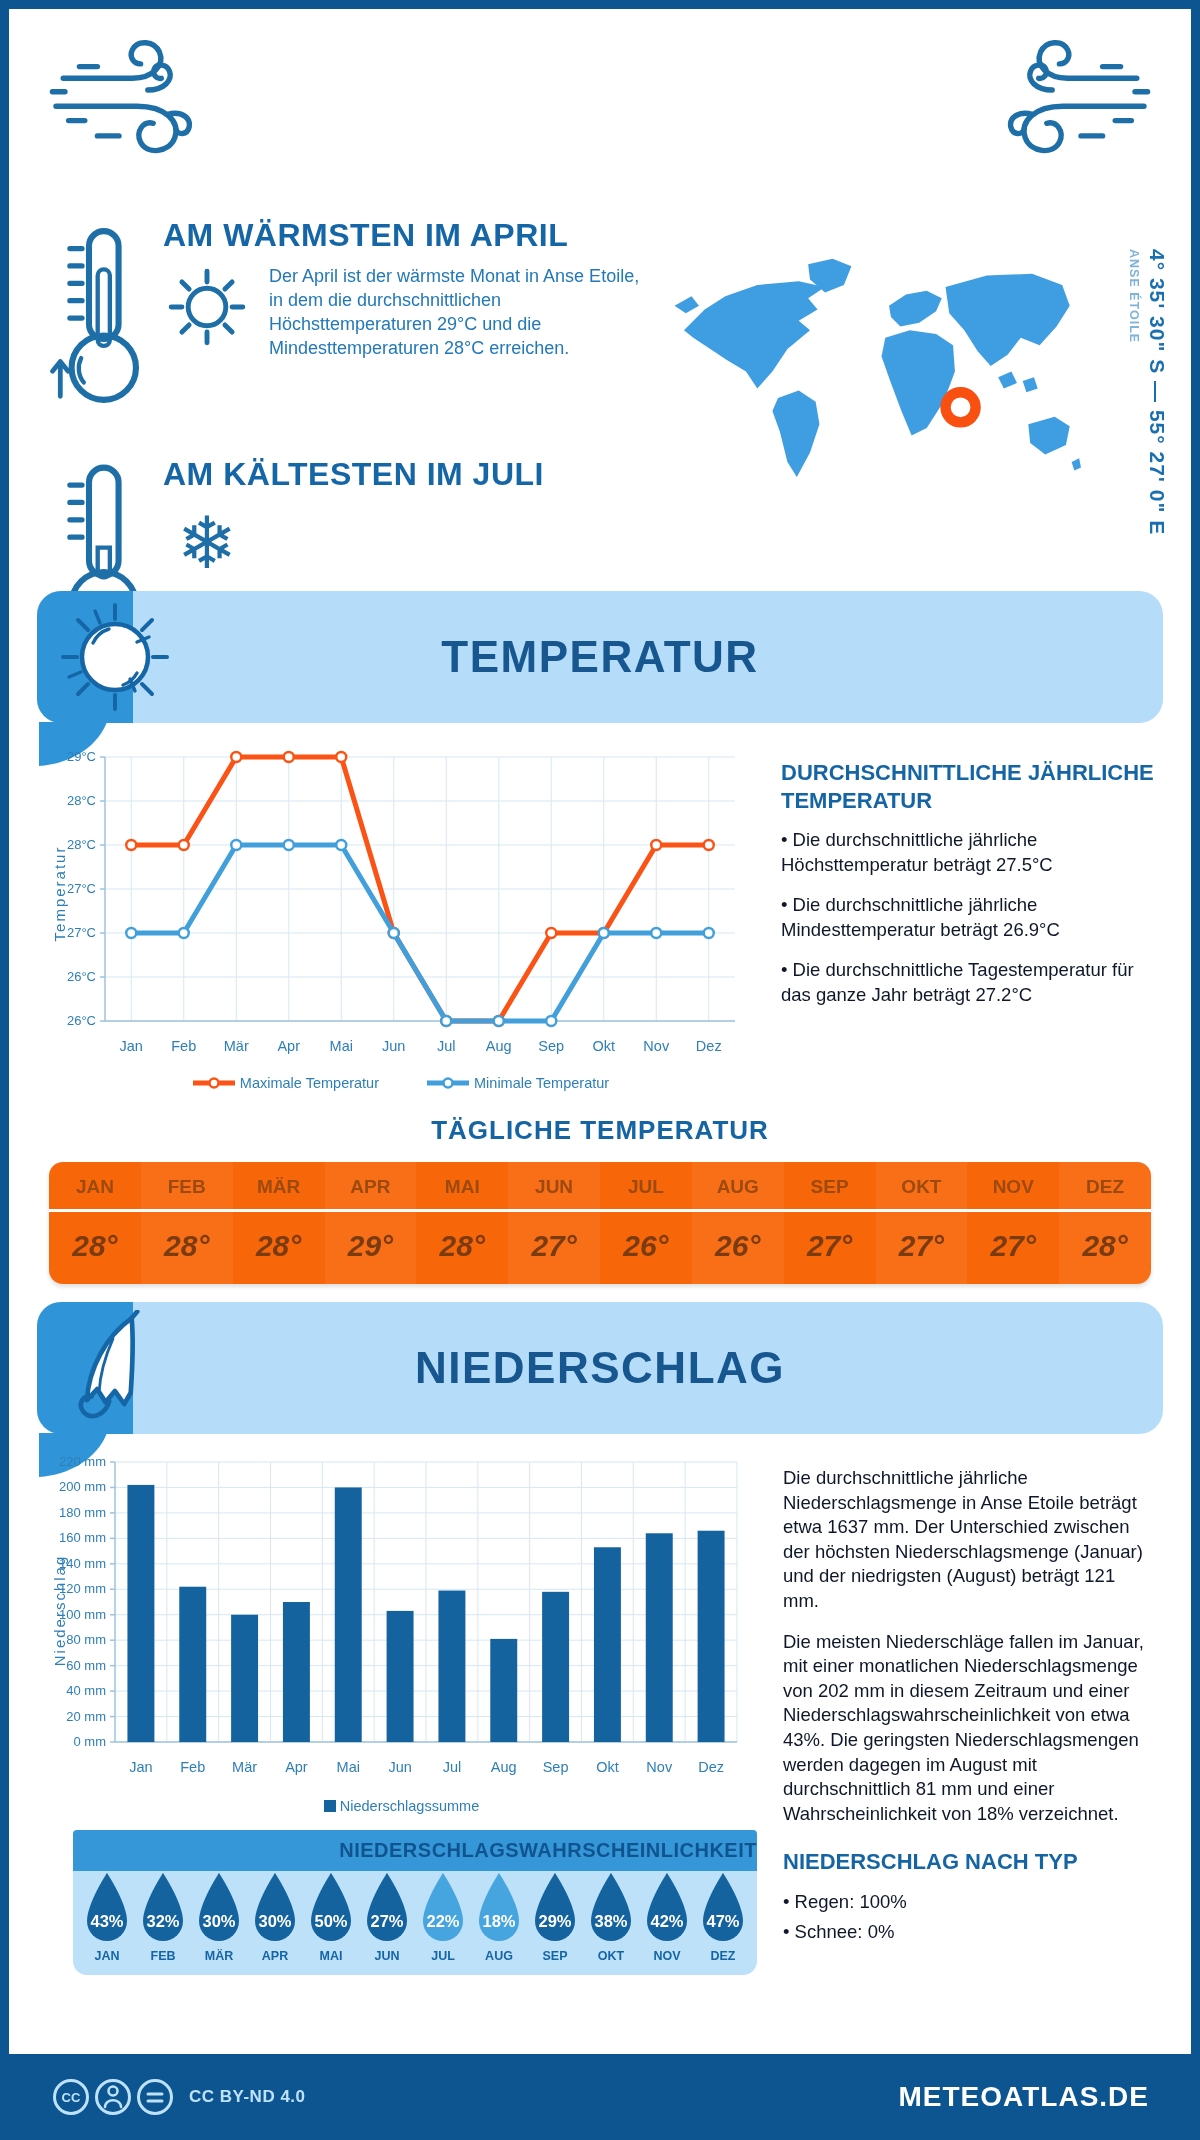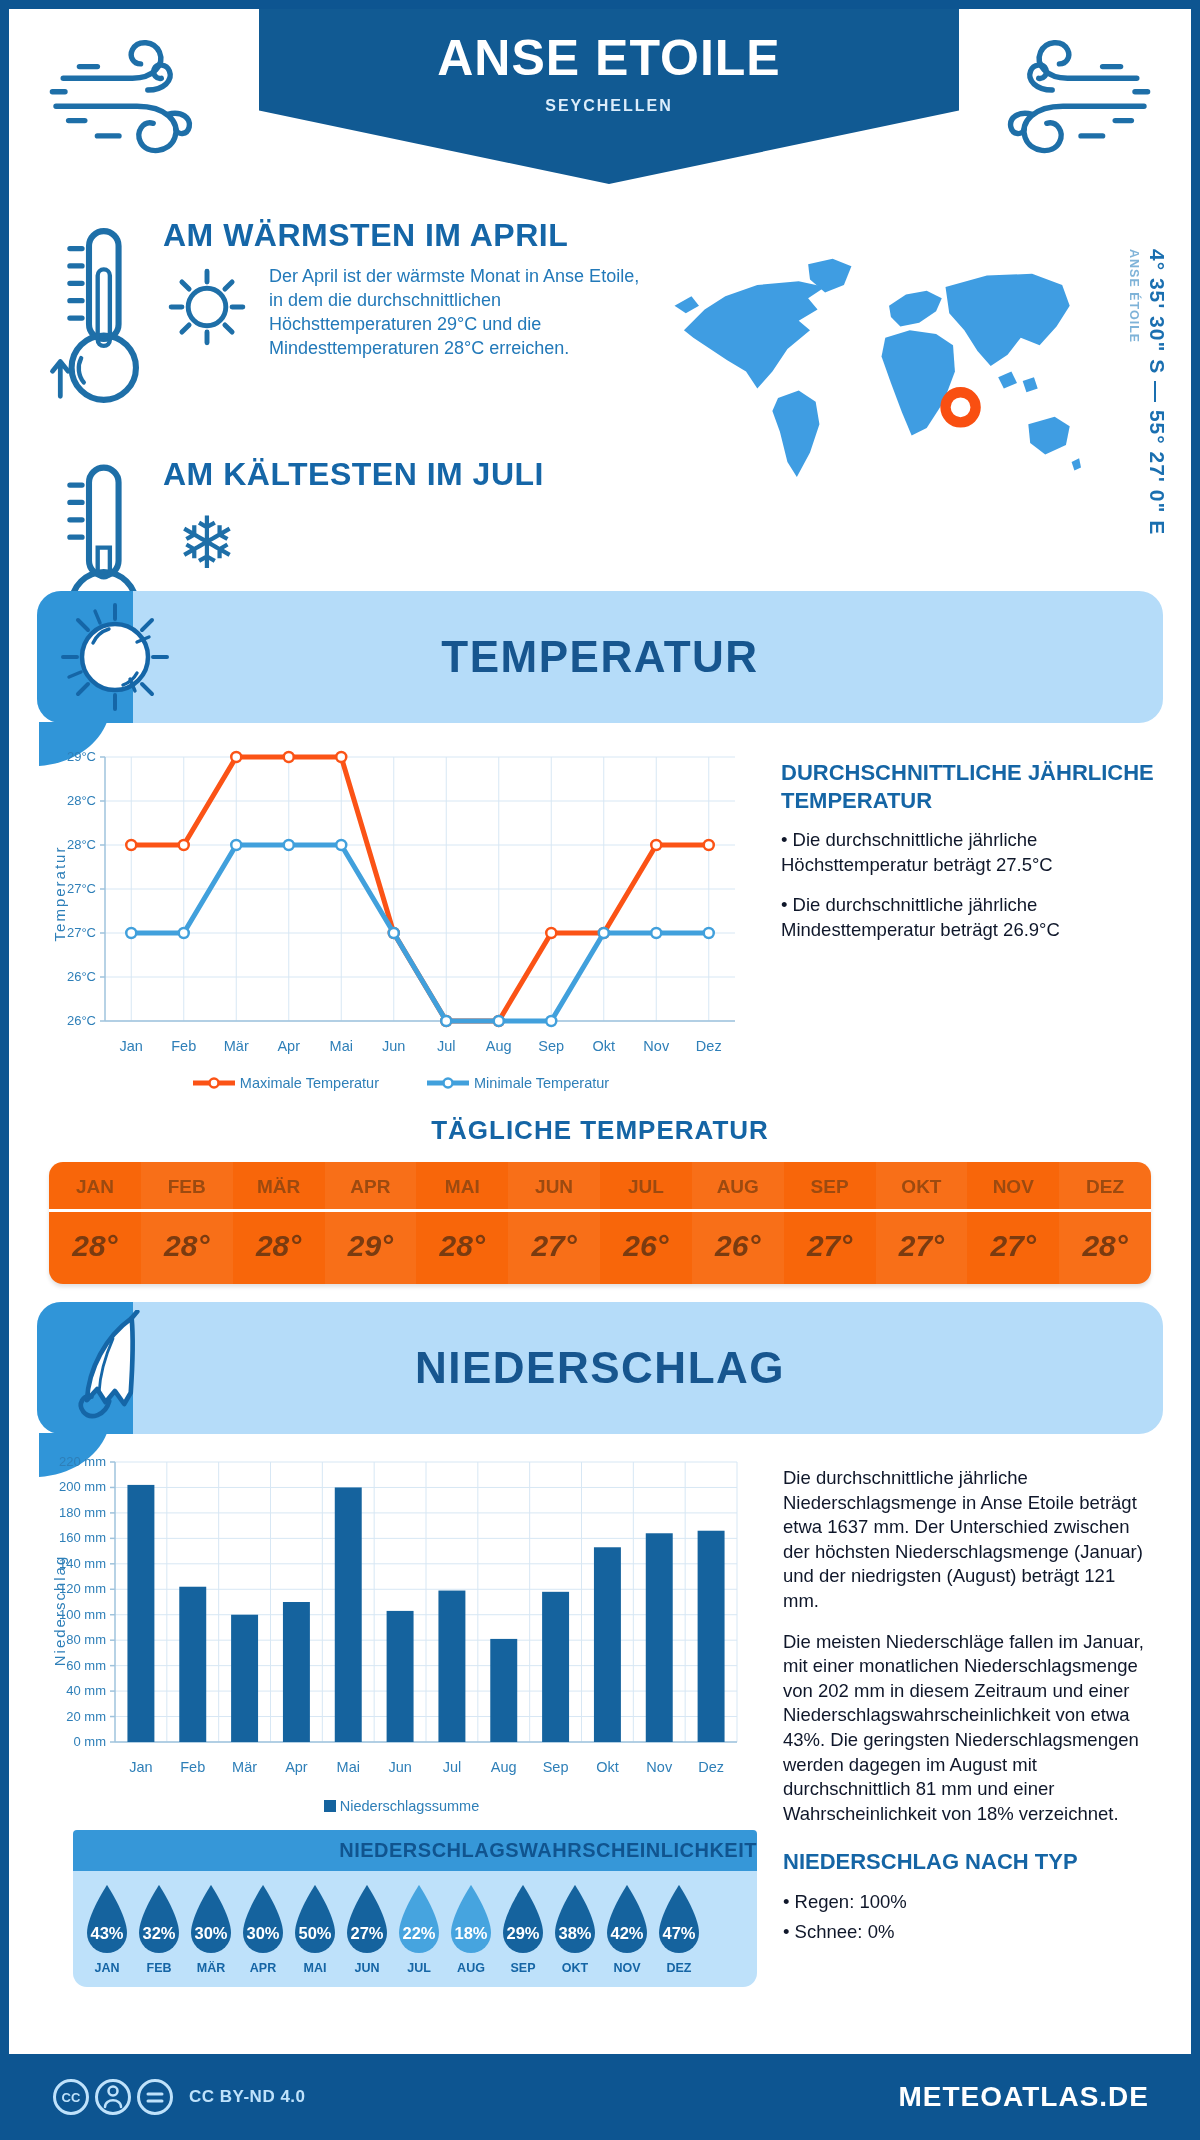--- a/index.html
+++ b/index.html
@@ -54,22 +54,22 @@
                display:grid;grid-template-columns:repeat(12,1fr);box-shadow:0 3px 4px rgba(0,0,0,0.12);}
   .dcol{text-align:center;}
   .dcol:nth-child(even){background:rgba(255,255,255,0.06);}
   .dm{font-size:19px;font-weight:bold;color:#9c4a10;padding:14px 0 11px;border-bottom:3px solid #ffffff;}
   .dv{font-size:30px;font-weight:bold;color:#7a3b10;padding:17px 0 21px;font-style:italic;}
   .precip-band{margin-top:18px;}
   
   .prob{margin:16px 0 0 28px;width:684px;}
   .prob-header{background:#3697d8;border-radius:4px 4px 0 0;text-align:right;
                font-size:20px;font-weight:bold;color:#10548f;padding:9px 0;letter-spacing:0.5px;}
-  .prob-panel{background:#bee1fa;border-radius:0 0 14px 14px;display:flex;justify-content:flex-start;
-              padding:12px 8px 12px;}
+  .prob-panel{background:#bee1fa;border-radius:0 0 14px 14px;display:flex;justify-content:space-between;
+              padding:0 8px 12px;}
   .drop{display:flex;flex-direction:column;align-items:center;width:52px;}
   .drop-month{font-size:12.5px;font-weight:bold;color:#1565a5;margin-top:4px;}
   
   .footer{position:absolute;left:0;right:0;bottom:0;height:86px;background:#0d5591;
           display:flex;align-items:center;padding:0 42px;box-sizing:border-box;}
   .cc-group{display:flex;align-items:center;gap:2px;}
   .license{margin-left:14px;font-size:17px;font-weight:bold;color:#bfe2fb;letter-spacing:0.5px;}
   .brand{margin-left:auto;font-size:28px;font-weight:bold;color:#ffffff;letter-spacing:1px;}
   svg text{font-family:"Liberation Sans",sans-serif;}
 </style>
@@ -85,24 +85,20 @@
           <path d="M18,57 H95 C118,57 131,42 125,28 C119,15 101,14 95,25 C91,33 96,41 104,41"></path>
           <path d="M112,70 C130,70 140,59 136,49 C133,41 122,40 119,47 C117,53 122,58 127,57"></path>
           <path d="M10,88 H100 C132,88 148,105 142,123 C136,140 111,142 104,128 C98,116 107,104 118,107"></path>
           <path d="M134,97 C150,93 160,101 158,111 C156,120 145,121 143,113"></path>
           <path d="M36,44 h20"></path>
             <path d="M6,72 h14"></path>
             <path d="M24,104 h18"></path>
             <path d="M56,121 h24"></path>
         </g>
       </svg>
-    </div>
-    <div class="banner">
-      <h1>ANSE ETOILE</h1>
-      <div class="sub">SEYCHELLEN</div>
     </div>
     <div class="wind right">
       <svg viewBox="0 0 180 150" width="170" height="135">
         <g fill="none" stroke="#1e6fa8" stroke-width="6" stroke-linecap="round">
           <path d="M18,57 H95 C118,57 131,42 125,28 C119,15 101,14 95,25 C91,33 96,41 104,41"></path>
           <path d="M112,70 C130,70 140,59 136,49 C133,41 122,40 119,47 C117,53 122,58 127,57"></path>
           <path d="M10,88 H100 C132,88 148,105 142,123 C136,140 111,142 104,128 C98,116 107,104 118,107"></path>
           <path d="M134,97 C150,93 160,101 158,111 C156,120 145,121 143,113"></path>
           <path d="M36,44 h20"></path>
             <path d="M6,72 h14"></path>
@@ -306,20 +302,21 @@
               <circle cx="23" cy="6" r="4.5" fill="#fff" stroke-width="2.5" stroke="#41a0dc"></circle>
             </svg>
           <span>Minimale Temperatur</span>
         </div>
       </div>
     </div>
     <aside class="aside">
       <h3>DURCHSCHNITTLICHE JÄHRLICHE TEMPERATUR</h3>
       <p>• Die durchschnittliche jährliche Höchsttemperatur beträgt 27.5°C</p>
       <p>• Die durchschnittliche jährliche Mindesttemperatur beträgt 26.9°C</p>
+      <p>• Die durchschnittliche Tagestemperatur für das ganze Jahr beträgt 27.2°C</p>
     </aside>
   </section>
 
   <h3 class="daily-title">TÄGLICHE TEMPERATUR</h3>
   <div class="daily-table" id="daily-table">
       <div class="dcol">
         <div class="dm">JAN</div>
         <div class="dv">28°</div>
       </div>
       <div class="dcol">

